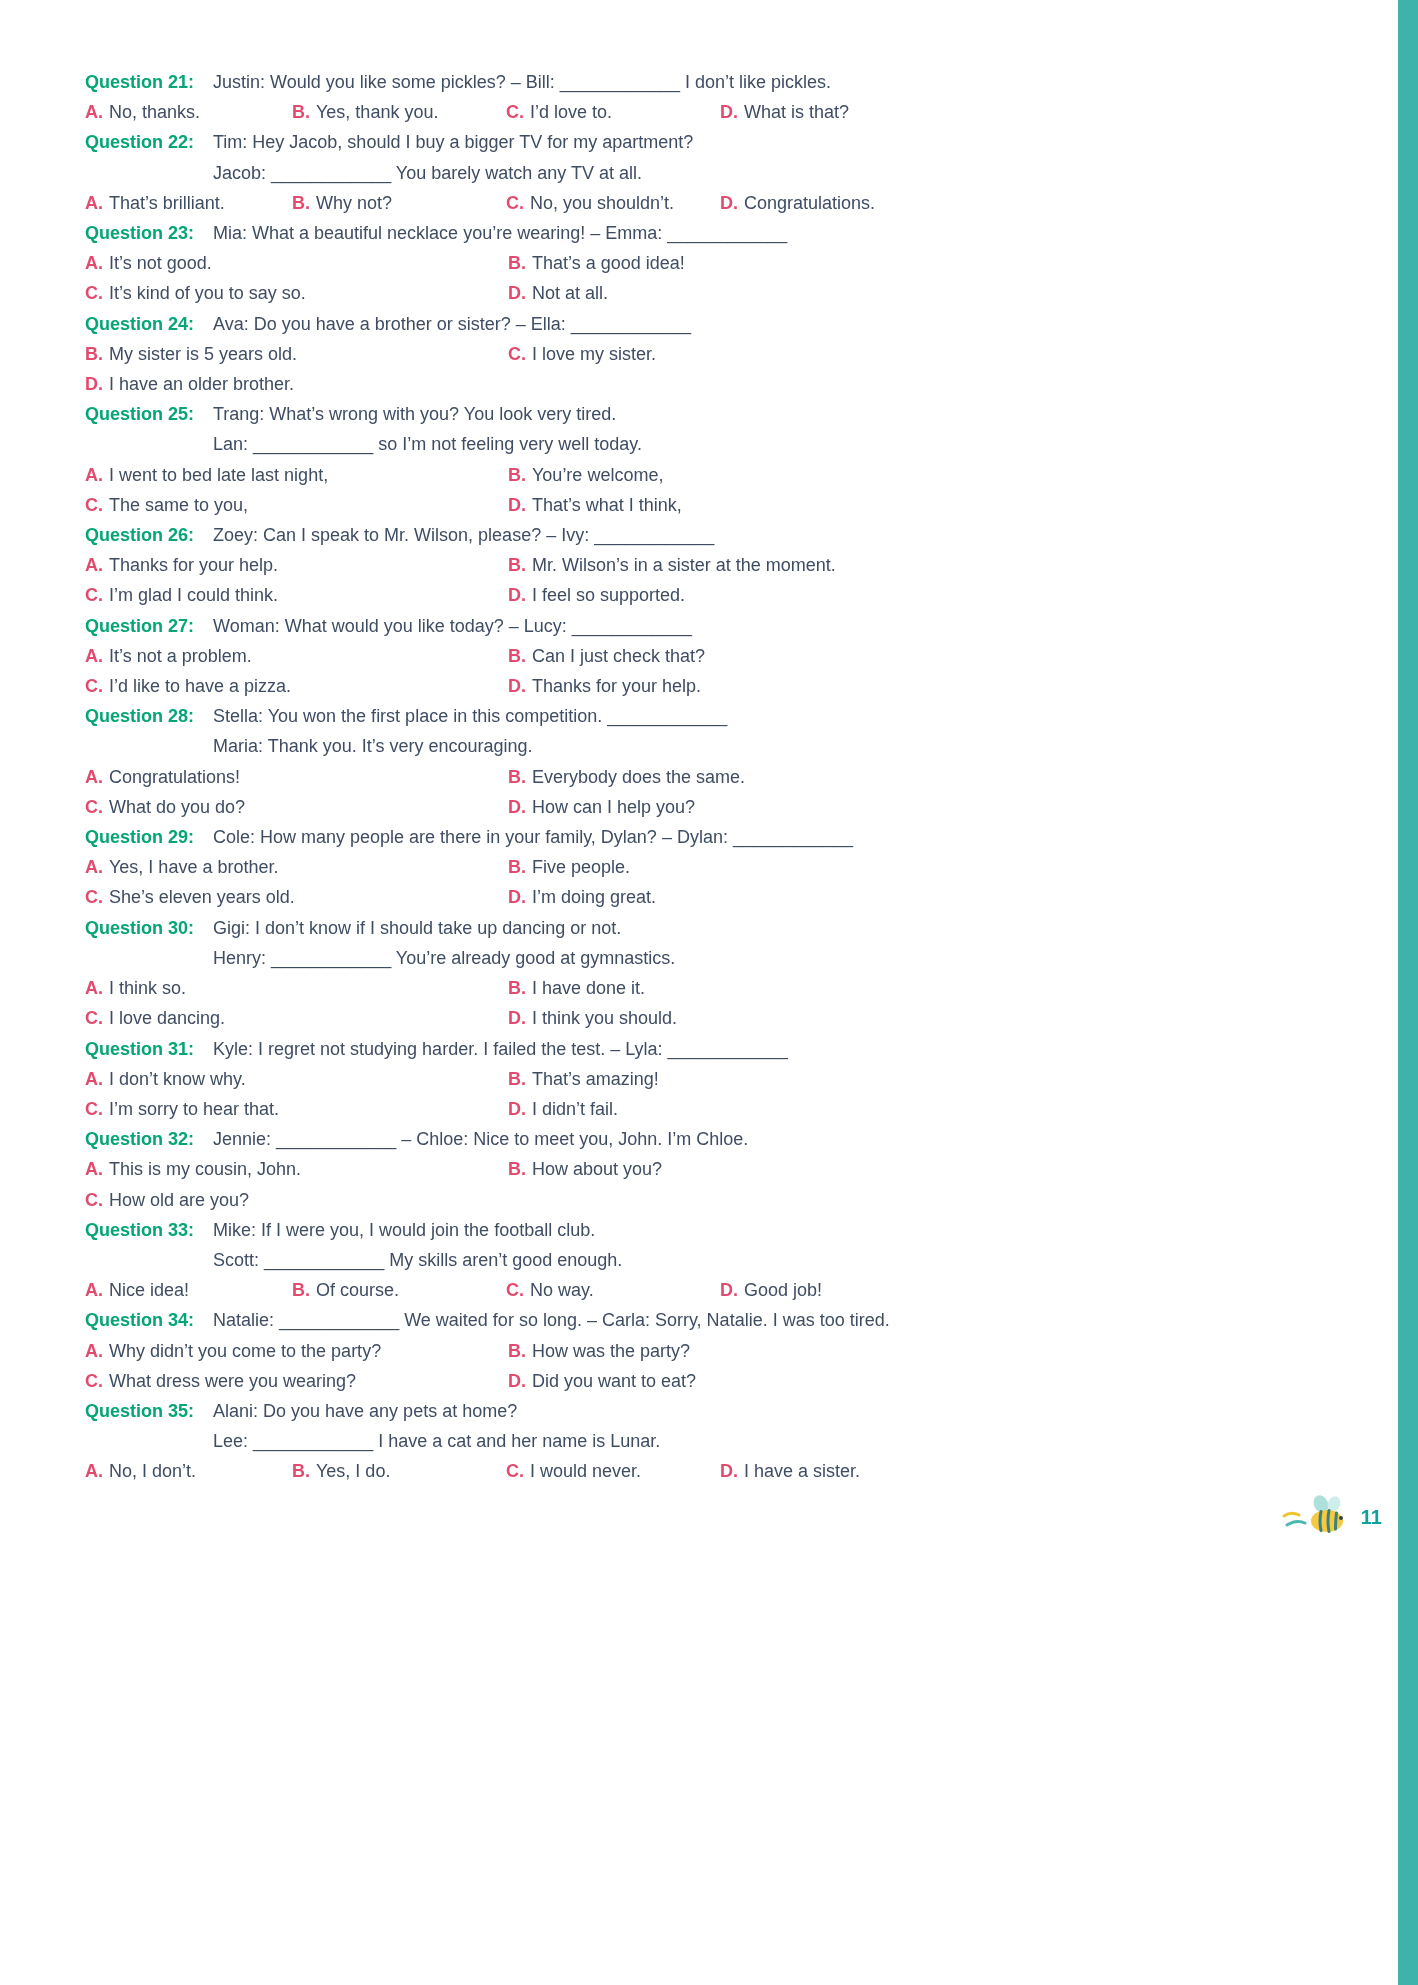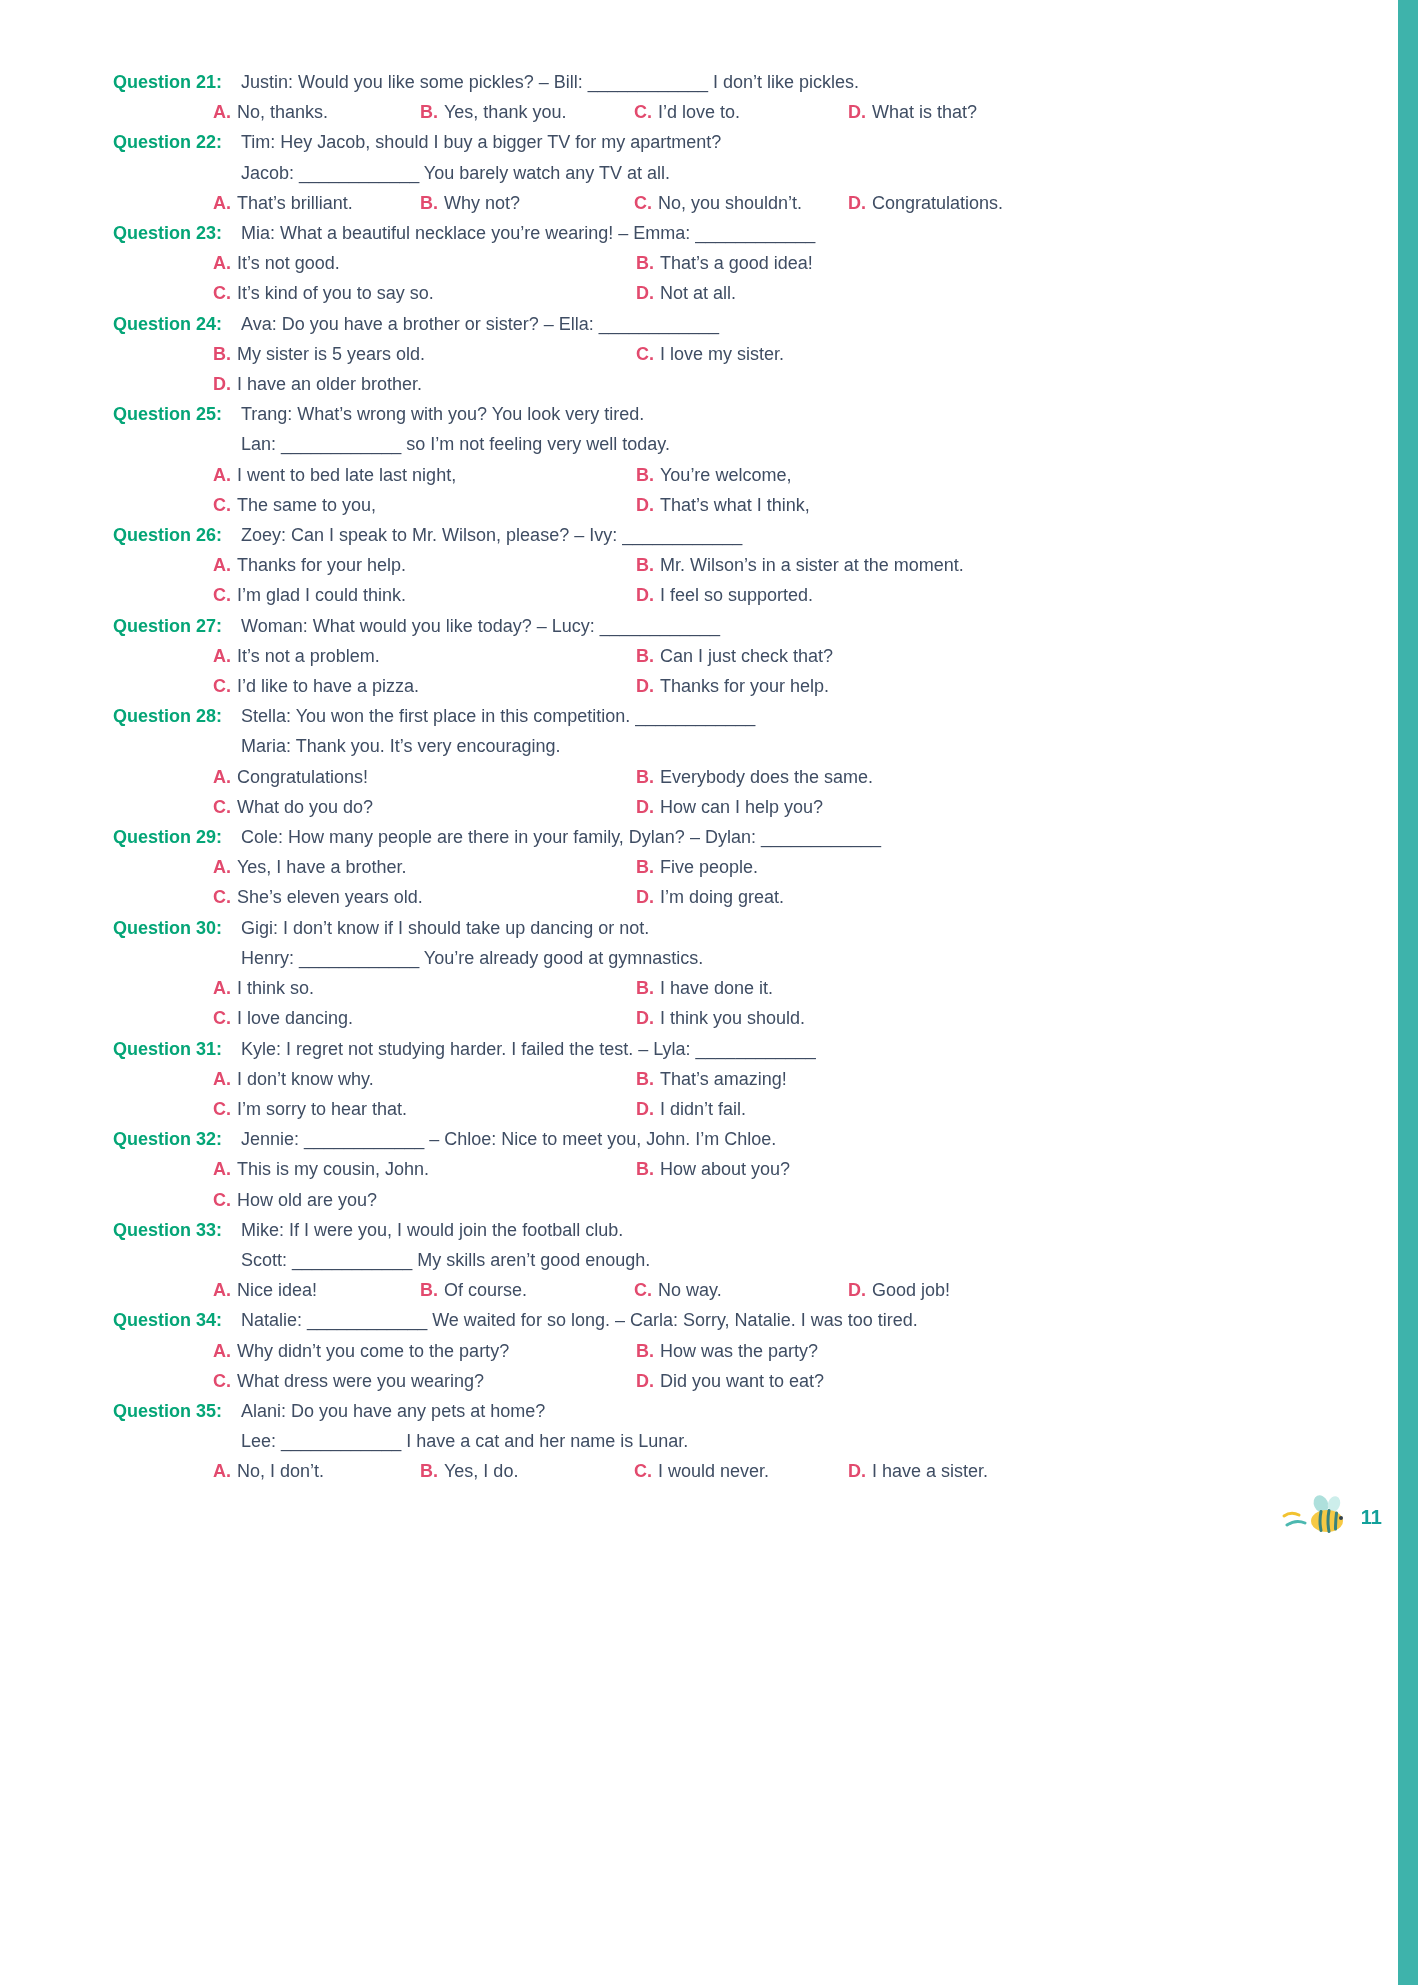--- a/index.html
+++ b/index.html
@@ -17,32 +17,30 @@
     position: absolute;
     top: 67px;
     left: 85px;
     right: 60px;
   }
   .q-block { }
   .q-line {
     display: flex;
     line-height: 30.2px;
     white-space: nowrap;
-    margin-left: 28px;
   }
   .q-label {
     flex: 0 0 128px;
     width: 128px;
     font-weight: 700;
     color: var(--q-green, #04a577);
   }
   .q-line.cont { padding-left: 128px; }
   .q-text { }
   .options {
-    margin-left: 128px;
     display: grid;
   }
   .cols2 { grid-template-columns: 423px 1fr; }
   .cols4 { grid-template-columns: 207px 214px 214px 1fr; }
   .option {
     line-height: 30.2px;
     white-space: nowrap;
   }
   .opt-letter {
     font-weight: 700;

